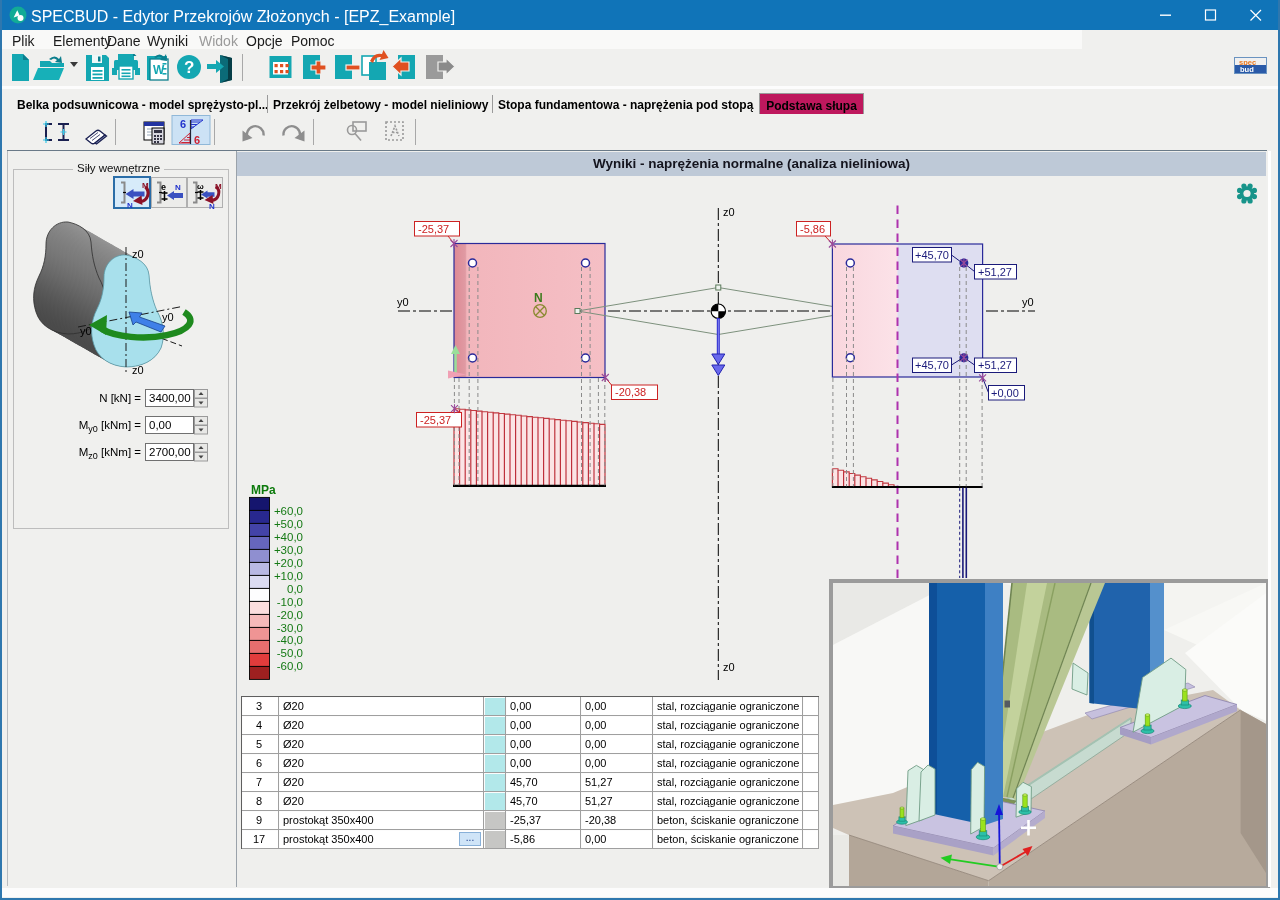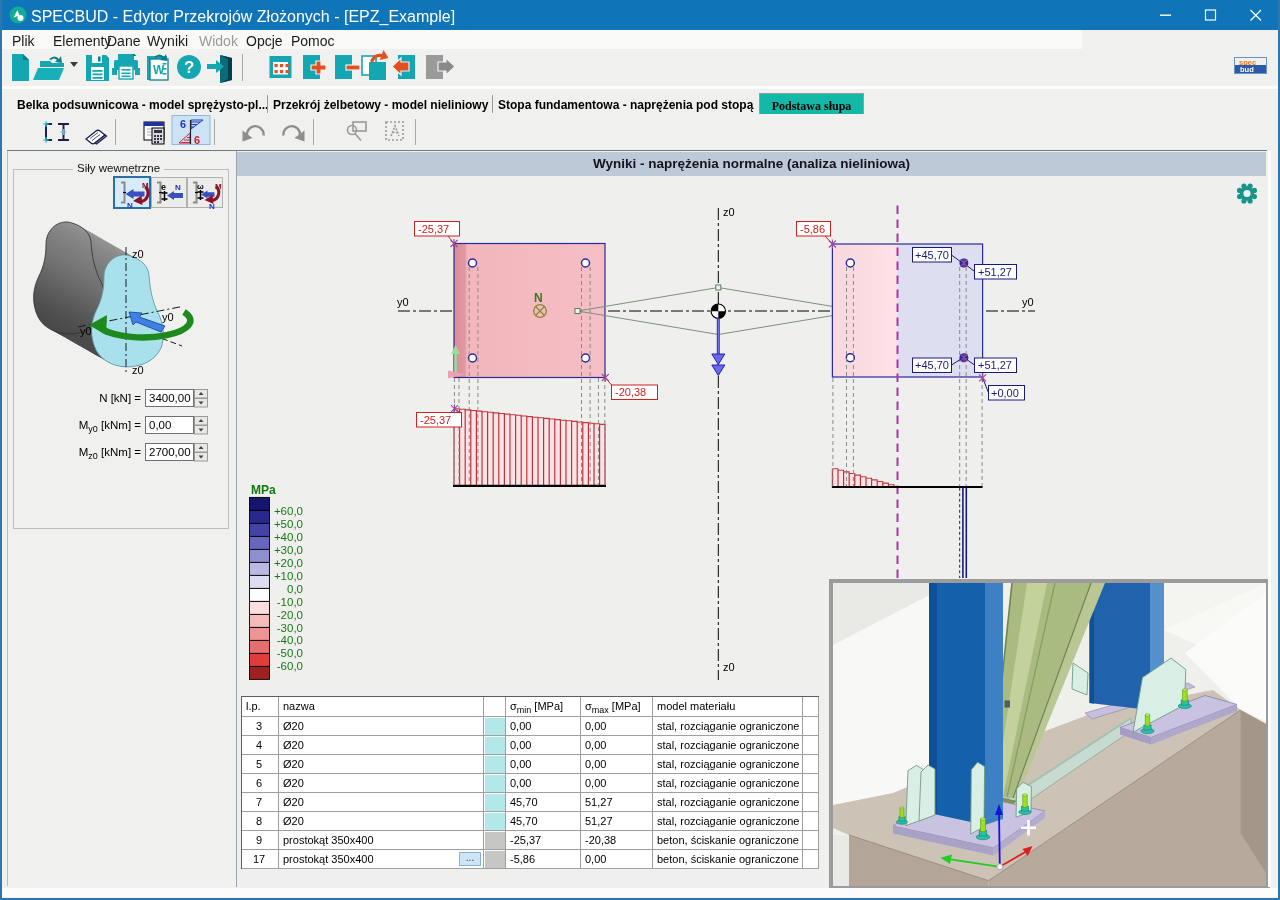--- a/index.html
+++ b/index.html
@@ -18,21 +18,21 @@
   .capbtn { position:absolute; top:0; width:45px; height:30px; }
   
   #menubar { position:absolute; left:2px; top:30px; width:1080px; height:19px; background:#f9f9f8; font-size:14px; color:#1a1a1a; }
   #menubar span { position:absolute; top:3px; }
   
   #toolbar1 { position:absolute; left:2px; top:49px; width:1276px; height:37px; background:#f0f0ee; }
   
   #tabbar { position:absolute; left:2px; top:86px; width:1276px; height:28px; background:#f0f0ee; border-top:3px solid #fcfcfc; }
   .tab { position:absolute; top:4px; height:24px; font-weight:bold; font-size:12px; color:#000; padding-top:5px; }
   .tabsep { position:absolute; top:6px; width:1px; height:18px; background:#9a9a9a; }
-  #activetab { position:absolute; left:757px; top:4px; height:24px; width:105px; background:#14b8a6; border:1px solid #9a9a9a; border-bottom:none; font-weight:bold; font-size:12px; text-align:center; padding-top:5px;font-family:Liberation Serif, serif; }
+  #activetab { position:absolute; left:757px; top:4px; height:24px; width:105px; background:#be185d; border:1px solid #9a9a9a; border-bottom:none; font-weight:bold; font-size:12px; text-align:center; padding-top:5px; }
   
   #toolbar2 { position:absolute; left:2px; top:114px; width:1276px; height:36px; background:#f0f0ee; }
   
   #topline { position:absolute; left:7px; top:150px; width:1260px; height:1px; background:#6a7a88; }
   
   #leftpanel { position:absolute; left:2px; top:151px; width:232px; height:735px; background:#f0f0ee; }
   #fieldset { position:absolute; left:11px; top:18px; width:216px; height:360px; border:1px solid #bdbdbd; }
   #fieldlabel { position:absolute; left:11px; top:-8px; background:#f0f0ee; padding:0 4px; font-size:11.5px; color:#111;margin-left:48px; }
   .spinrow { position:absolute; font-size:11.5px; color:#000; width:101px; text-align:right; }
   .spinbox { position:absolute; background:#fff; border:1px solid #707070; font-size:11.5px; padding:2px 0 0 3px; }
@@ -370,29 +370,20 @@
     <svg style="position:absolute;left:192px;top:292px" width="14" height="19" viewBox="0 0 14 19">
         <rect x="0.5" y="0.5" width="13" height="8.5" fill="#e8e8e6" stroke="#9a9a9a"></rect>
         <rect x="0.5" y="9.5" width="13" height="8.5" fill="#e8e8e6" stroke="#9a9a9a"></rect>
         <path d="M4.5 6 l2.5 -3 l2.5 3 z" fill="#444"></path>
         <path d="M4.5 12.5 l2.5 3 l2.5 -3 z" fill="#444"></path>
       </svg>
   </div>
   <div id="mainpanel"></div>
   <div id="mainheader">Wyniki - naprężenia normalne (analiza nieliniowa)</div>
   <div id="restable">
-      <div class="tr">
-        <div class="td th lp" style="text-align:left;padding-left:4px">l.p.</div>
-        <div class="td th nz">nazwa</div>
-        <div class="td th cc"></div>
-        <div class="td th s1">σ<sub>min</sub> [MPa]</div>
-        <div class="td th s2">σ<sub>max</sub> [MPa]</div>
-        <div class="td th mm">model materiału</div>
-        <div class="td th" style="width:16px"></div>
-      </div>
       <div class="tr">
         <div class="td lp">3</div>
         <div class="td nz">Ø20</div>
         <div class="td cc" style="background:#b2e8ea"></div>
         <div class="td s1">0,00</div>
         <div class="td s2">0,00</div>
         <div class="td mm">stal, rozciąganie ograniczone</div>
         <div class="td" style="width:16px"></div>
       </div>
       <div class="tr">

